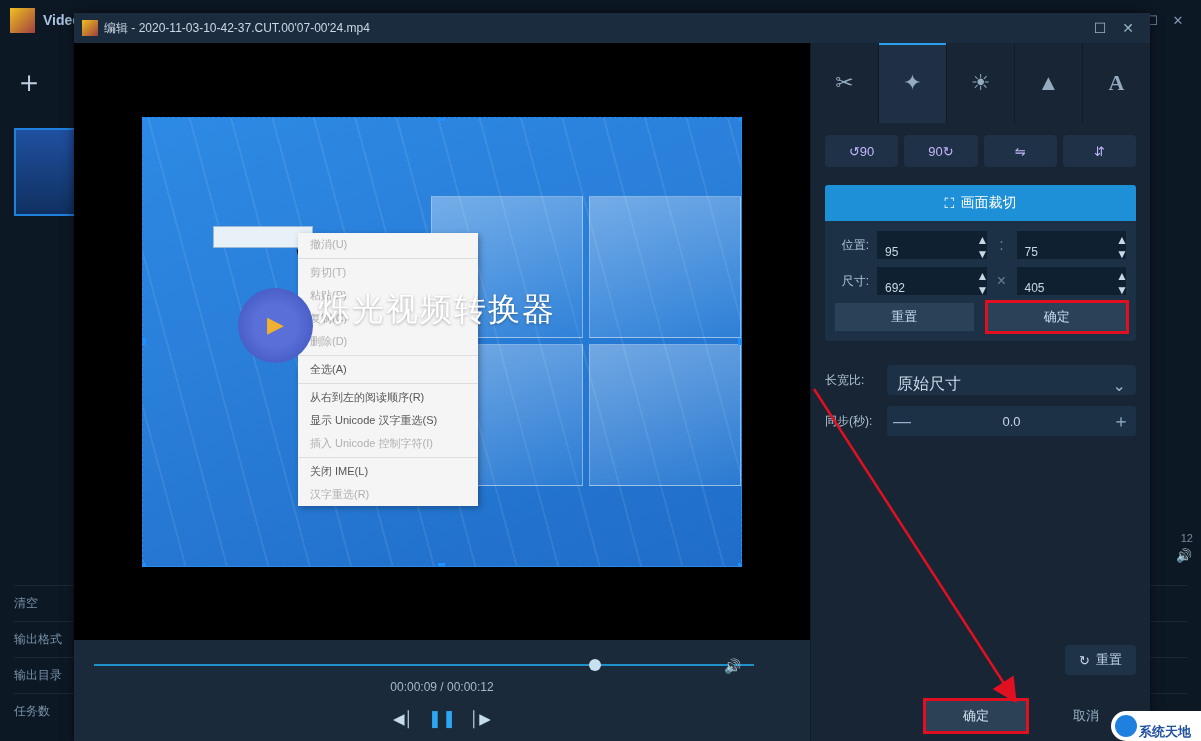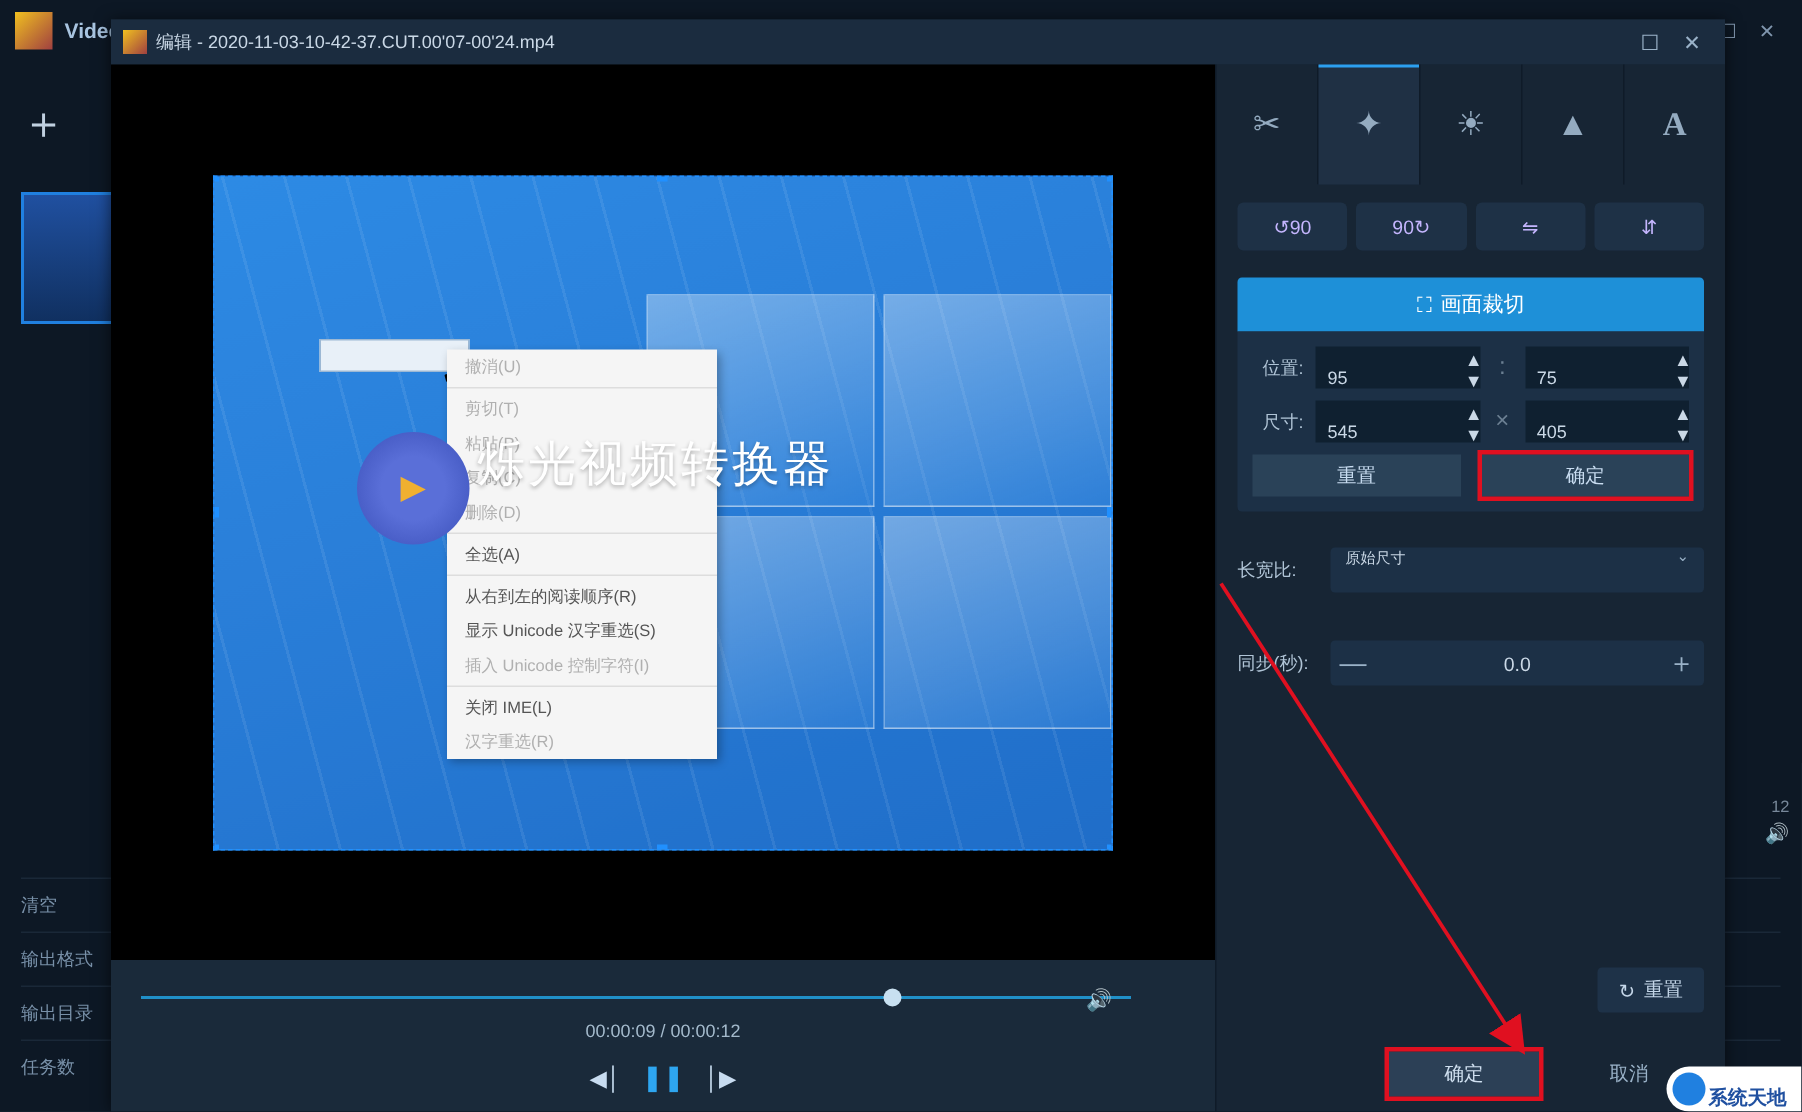--- a/index.html
+++ b/index.html
@@ -243,25 +243,25 @@
       background: #2a4258; color:#c8dcf0;
       display:flex; align-items:center; justify-content:center;
       font-size: 13px;
     }
     .btn.hl { outline: 3px solid #e01020; }
     .field-row { display:flex; align-items:center; gap:10px; margin-top: 24px; }
     .field-row .flabel { width: 52px; font-size: 12px; color:#b0c4d6;}
     .select {
       flex:1; height: 30px;
       background: #1c3046; border-radius: 3px;
-      display:flex; align-items:flex-start; padding: 0 10px;
-      color:#cad8e6; font-size:10px; position: relative;
+      display:flex; align-items:flex-end; padding: 0 10px;
+      color:#cad8e6; font-size:16px; position: relative;
     }
     .select .caret { position:absolute; right:10px; color:#9ab2c8;}
-    .slider-row { display:flex; align-items:center; gap:10px; margin-top: 32px; }
+    .slider-row { display:flex; align-items:center; gap:10px; margin-top: 11px; }
     .slider-row .flabel { width: 52px; font-size: 12px; color:#b0c4d6;}
     .sld {
       flex:1; height: 30px;
       background: #1c3046; border-radius: 3px;
       display:flex; align-items:center; position:relative;
       color:#cad8e6; font-size: 13px;
     }
     .sld .minus{ width:30px; text-align:center; color:#9ab2c8; font-size:18px;}
     .sld .plus{ width:30px; text-align:center; color:#9ab2c8; font-size:18px;}
     .sld .val{ flex:1; text-align:center;}
@@ -448,21 +448,21 @@
                 <span>75</span>
                 <div class="spin">
                   <span>▲</span>
                   <span>▼</span>
                 </div>
               </div>
           </div>
           <div class="crop-row">
             <div class="lbl">尺寸:</div>
             <div class="num-input">
-                <span>545</span>
+                <span>692</span>
                 <div class="spin">
                   <span>▲</span>
                   <span>▼</span>
                 </div>
               </div>
             <div class="sep">×</div>
             <div class="num-input">
                 <span>405</span>
                 <div class="spin">
                   <span>▲</span>

